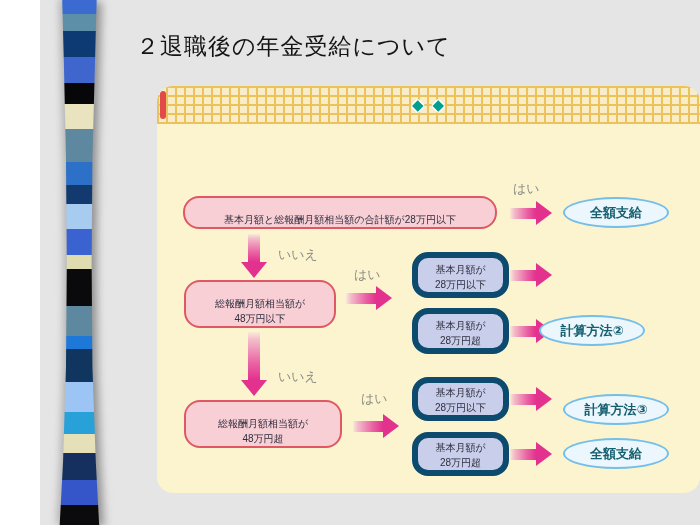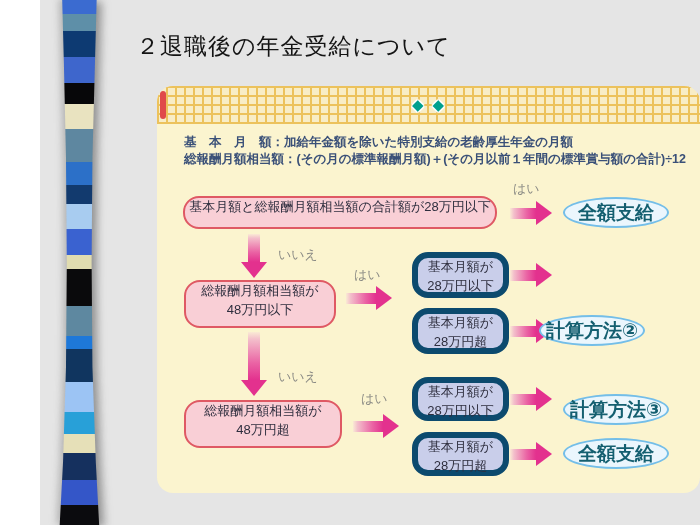--- a/index.html
+++ b/index.html
@@ -43,29 +43,29 @@
   .red-accent{
     position:absolute;left:3px;top:5px;width:6px;height:28px;background:#E04A4A;border-radius:3px;
   }
   
   .defs{
     position:absolute;left:27px;top:48px;width:505px;
     font-size:12.5px;line-height:17px;color:#3A5078;font-weight:bold;white-space:nowrap;
   }
   
   .fbox{
-    position:absolute;display:flex;flex-direction:column;align-items:center;justify-content:flex-start;
-    font-size:13px;color:#2E2E3E;text-align:center;line-height:1.45;box-sizing:border-box;white-space:nowrap;border-radius:16px;
+    position:absolute;display:flex;flex-direction:column;align-items:center;justify-content:flex-end;
+    font-size:10px;color:#2E2E3E;text-align:center;line-height:1.45;box-sizing:border-box;white-space:nowrap;border-radius:16px;
   }
   .pink{background:#F9CFD6;border:2px solid #DF5964;}
   .purple{background:#C9CEEA;border:6px solid #0c4a6e;}
   .ellipse{
     position:absolute;display:flex;align-items:center;justify-content:center;
     background:#EBF6FD;border:2px solid #74BEE8;border-radius:50%;
-    font-size:19px;font-weight:bold;color:#145F70;box-sizing:border-box;white-space:nowrap;
+    font-size:13px;font-weight:bold;color:#145F70;box-sizing:border-box;white-space:nowrap;
   }
   
   .h-arrow{position:absolute;display:flex;align-items:center;}
   .h-arrow .tail{width:26px;height:11px;background:linear-gradient(to right,rgba(248,216,222,.35),#F3BFCB 15%,#EA63A4 65%,#E3318E);}
   .h-arrow .head{width:0;height:0;border-top:12px solid transparent;border-bottom:12px solid transparent;border-left:16px solid #E3318E;}
   .v-arrow{position:absolute;display:flex;flex-direction:column;align-items:center;}
   .v-arrow .tail{width:12px;flex:1;background:linear-gradient(to bottom,rgba(248,216,222,.35),#F3BFCB 15%,#EA63A4 65%,#E3318E);}
   .v-arrow .head{width:0;height:0;border-left:13px solid transparent;border-right:13px solid transparent;border-top:16px solid #E3318E;}
   
   .lbl{position:absolute;font-size:13px;color:#8B8B85;white-space:nowrap;}
@@ -105,24 +105,20 @@
   <div class="page-title">２退職後の年金受給について</div>
 
   <div class="panel">
 
     <div class="panel-header">
       <span class="hd-text">◆</span>
       <span class="hd-text">◆</span>
       <span class="red-accent"></span>
     </div>
 
-    <div class="defs">
-      <div>基　本　月　額：加給年金額を除いた特別支給の老齢厚生年金の月額</div>
-      <div>総報酬月額相当額：(その月の標準報酬月額)＋(その月以前１年間の標準賞与額の合計)÷12</div>
-    </div>
 
     <div class="fbox pink" style="left:26px;top:110px;width:314px;height:33px;">
       <div>基本月額と総報酬月額相当額の合計額が28万円以下</div>
     </div>
     <div class="lbl" style="left:356px;top:94px;">はい</div>
     <div class="h-arrow" style="left:353px;top:115px;">
       <div class="tail"></div>
         <div class="head"></div>
     </div>
     <div class="ellipse" style="left:406px;top:111px;width:106px;height:31px;">全額支給</div>

